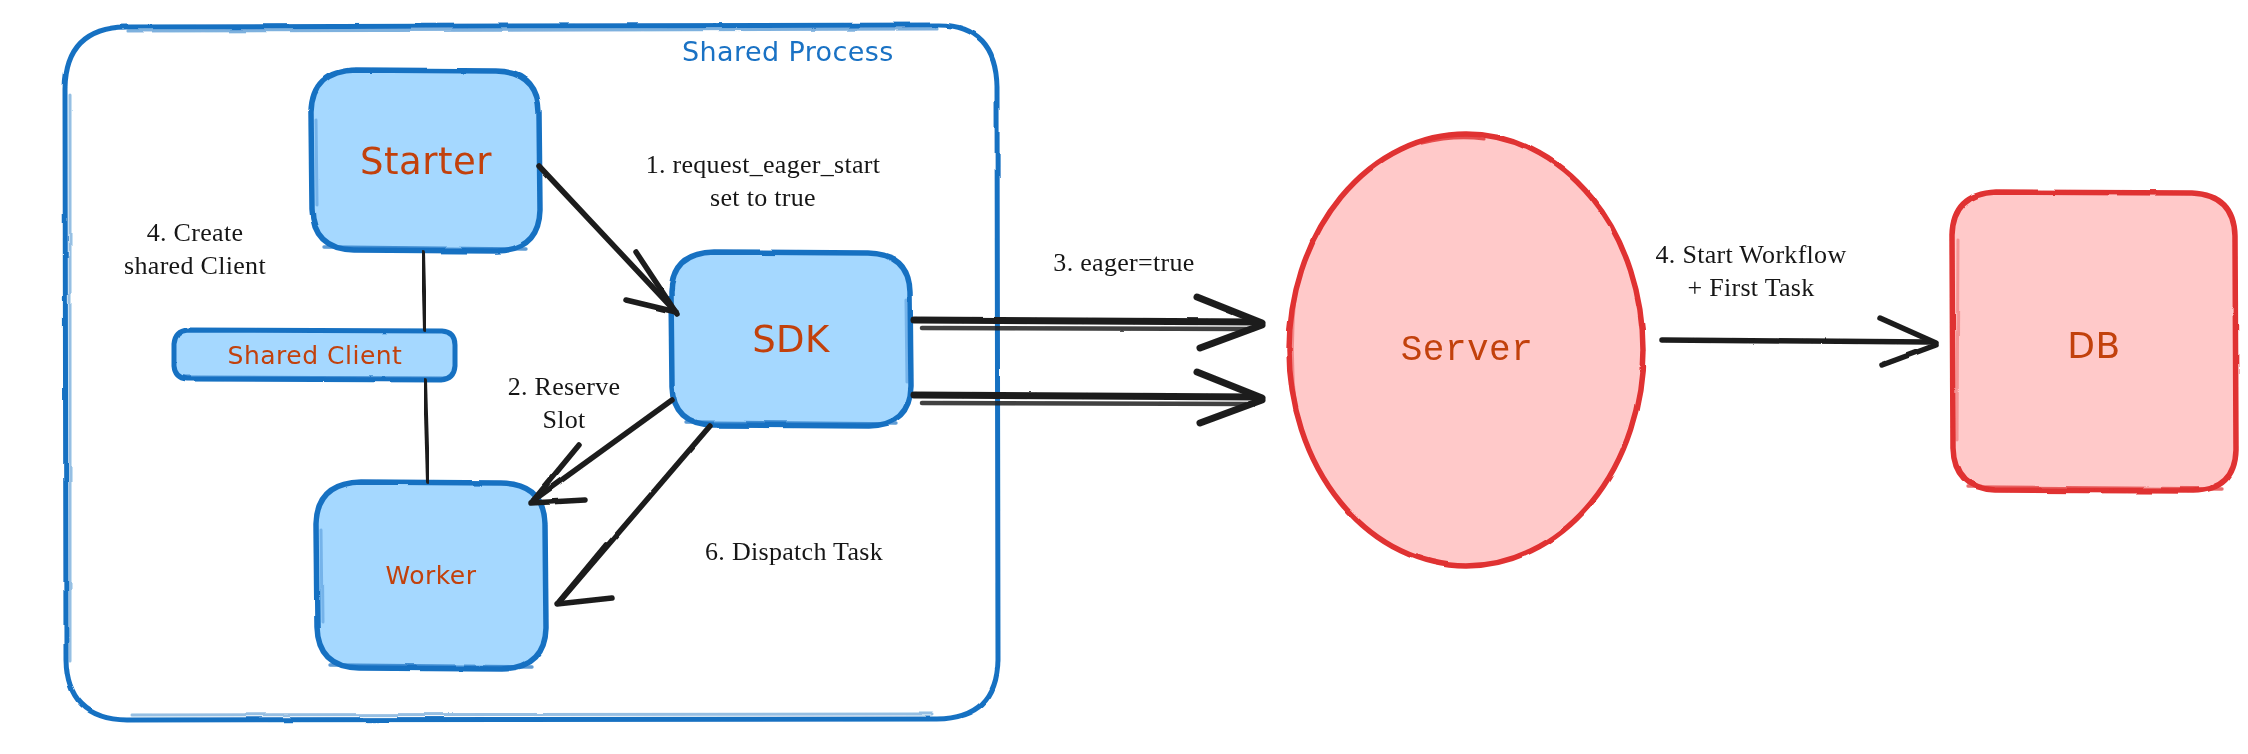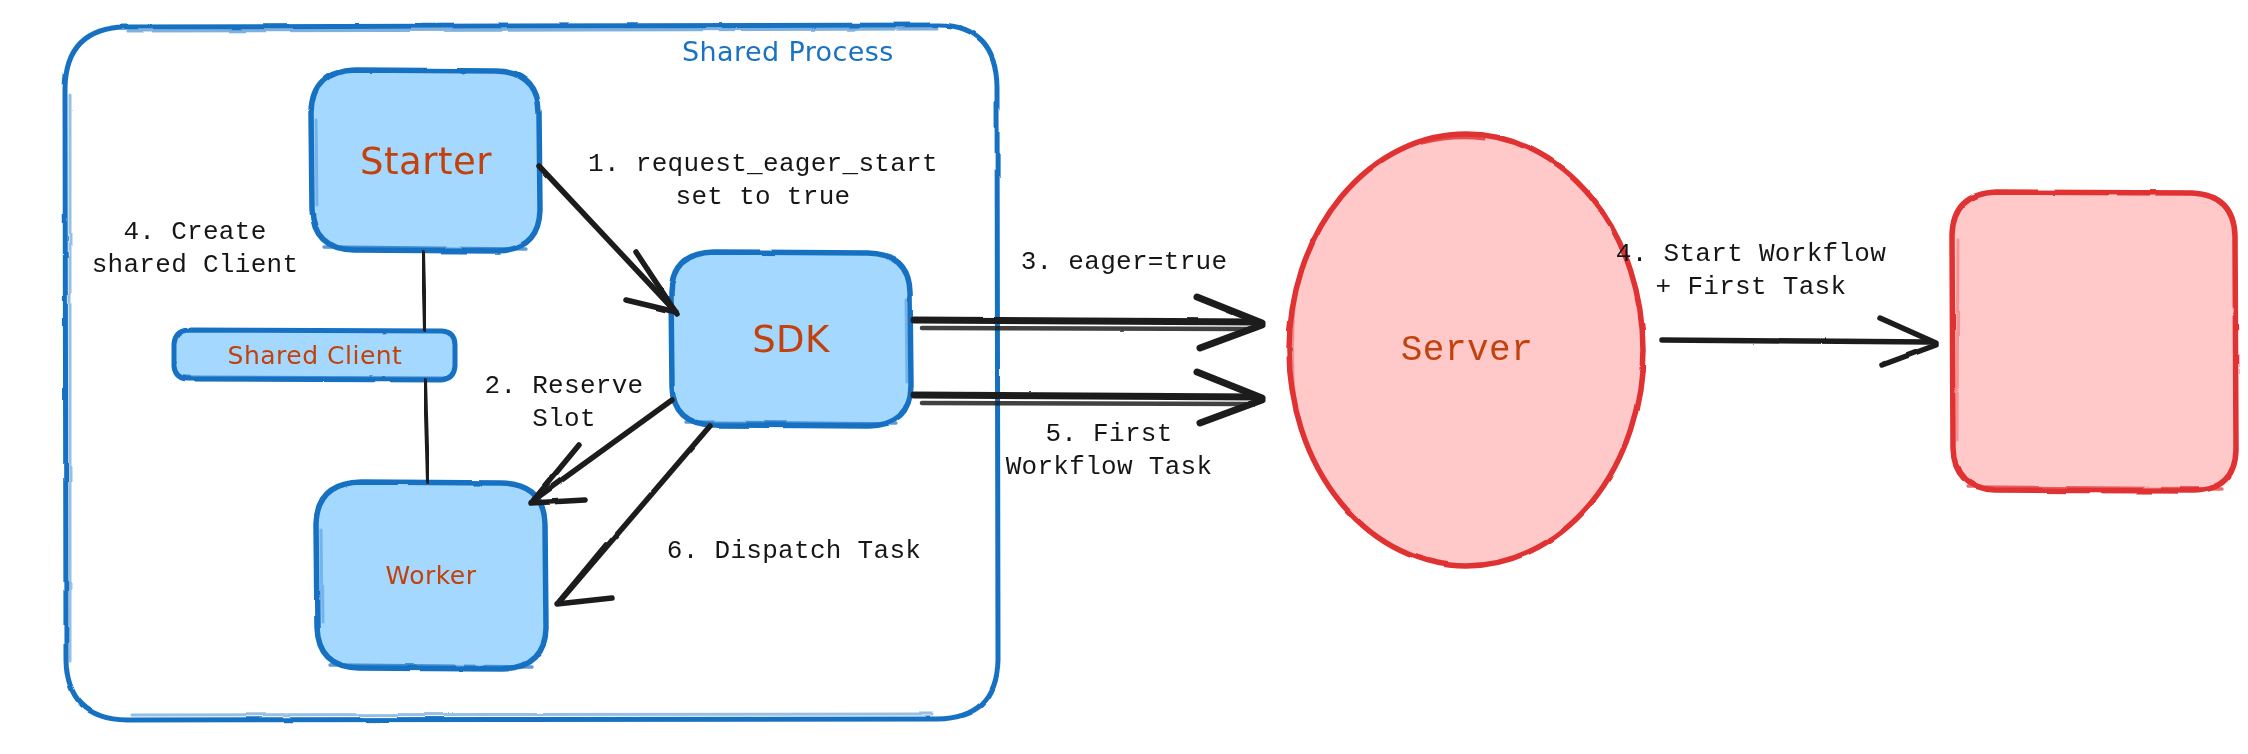--- a/index.html
+++ b/index.html
@@ -35,21 +35,21 @@
     color: #c2410c;
     font-family: "DejaVu Sans", sans-serif;
     pointer-events: none;
     white-space: pre-line;
     letter-spacing: 0.5px;
   }
   .edge-label {
     position: absolute;
     text-align: center;
     color: #161616;
-    font-family: Liberation Mono, monospace;
+    font-family: Liberation Serif, serif;
     line-height: 1.28;
     white-space: pre-line;
     letter-spacing: 0.3px;
   }
   .container-label {
     position: absolute;
     color: #1a72c4;
     font-family: "DejaVu Sans", sans-serif;
     letter-spacing: 0.4px;
   }
@@ -181,33 +181,32 @@
   <div class="node-label t-starter">Starter</div>
 
   <div class="node-label t-shared-client">Shared Client</div>
 
   <div class="node-label t-worker">Worker</div>
 
   <div class="node-label t-sdk">SDK</div>
 
   <div class="node-label t-server">Server</div>
 
+  <div class="node-label t-db">DB</div>
 
   <div class="edge-label l-create">4. Create
 shared Client</div>
 
   <div class="edge-label l-request-eager">1. request_eager_start
 set to true</div>
 
   <div class="edge-label l-reserve">2. Reserve
 Slot</div>
 
   <div class="edge-label l-eager-true">3. eager=true</div>
 
   <div class="edge-label l-start-wf">4. Start Workflow
 + First Task</div>
 
-  <div class="edge-label l-first-task">5. First
-Workflow Task</div>
 
   <div class="edge-label l-dispatch">6. Dispatch Task</div>
 
 </div>
 
 </body></html>

